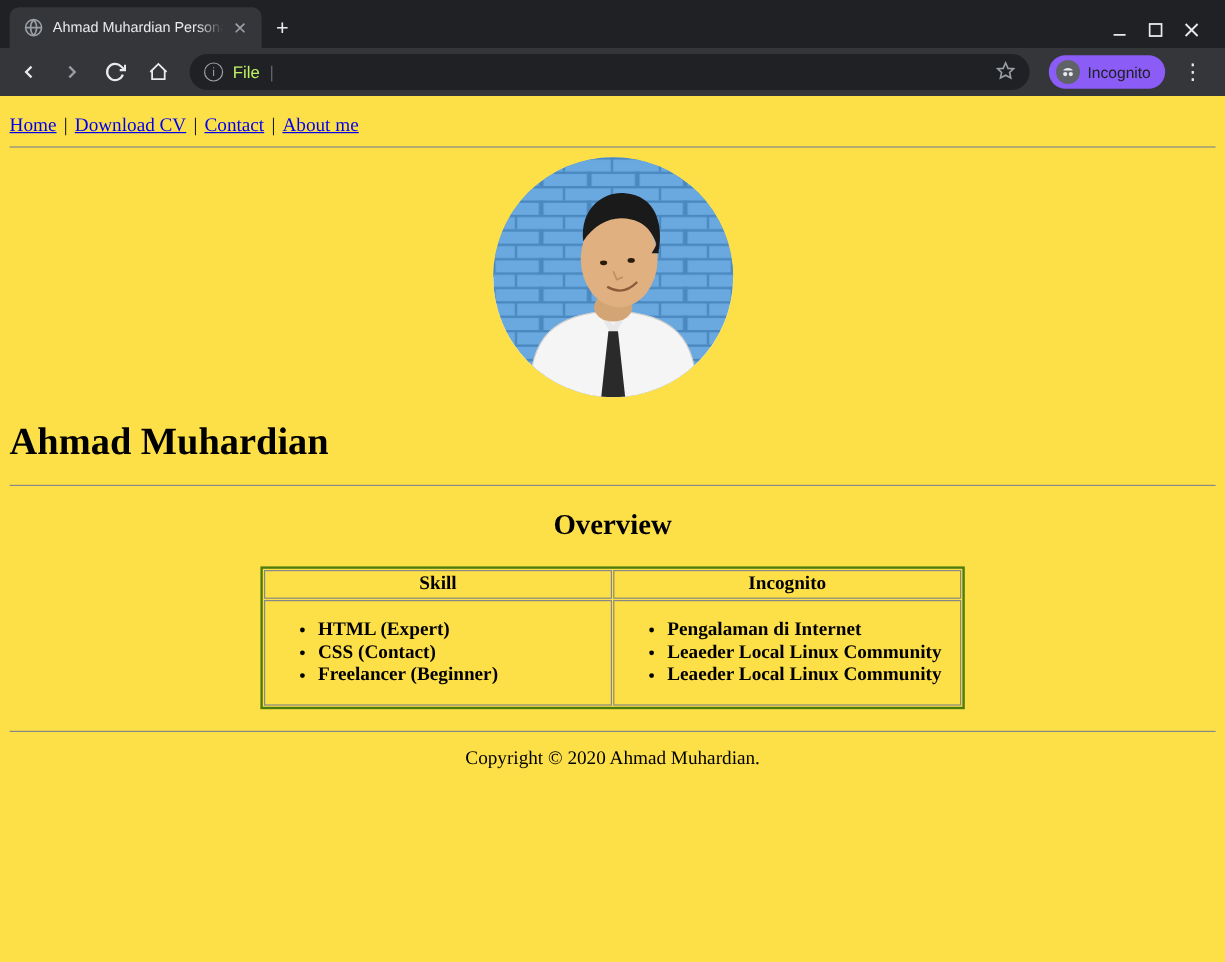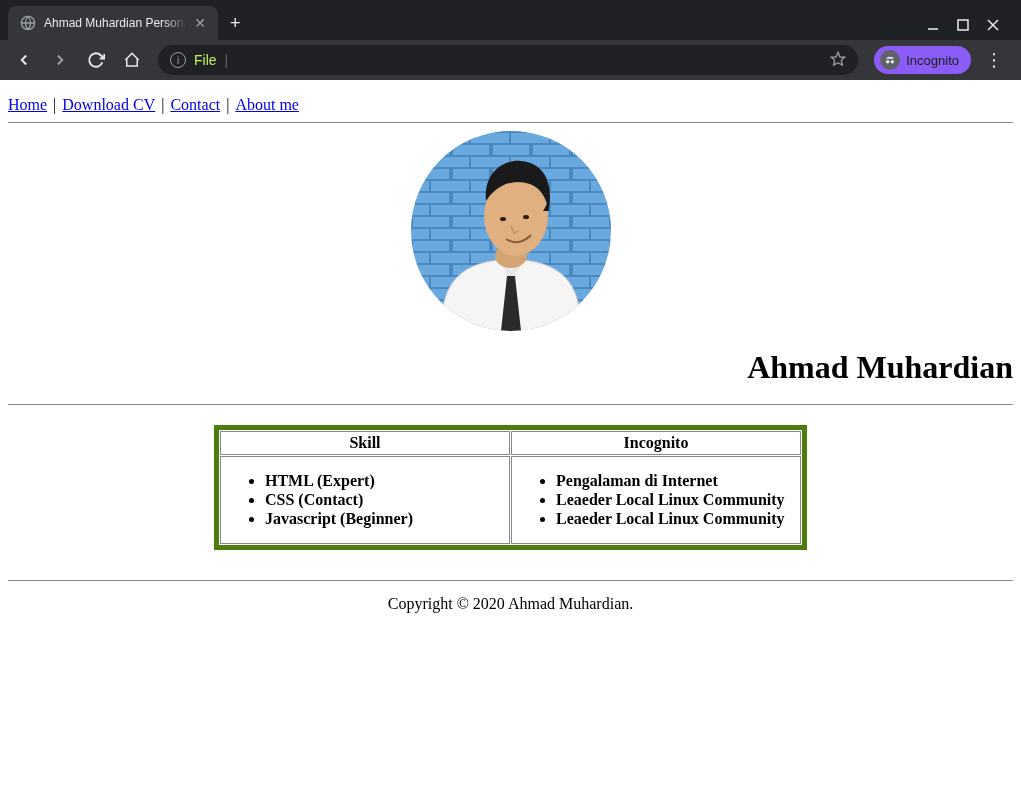--- a/index.html
+++ b/index.html
@@ -141,38 +141,38 @@
     .menu-btn {
       color: #e8eaed;
       font-size: 18px;
       padding: 0 10px;
       cursor: pointer;
     }
 
     
     .page {
       flex: 1;
-      background: #ffffff;
+      background: #fde047;
       overflow-y: auto;
       font-family: "Times New Roman", Times, serif;
       font-size: 16px;
       color: #000;
       padding: 8px;
     }
     .nav-links {
       margin: 8px 0;
     }
     .nav-links a {
       color: #0000EE;
       text-decoration: underline;
     }
     .nav-sep { padding: 0 2px; }
     hr { border: none; border-top: 1px solid #888; margin: 2px 0; }
 
-    .profile-section { text-align: right; }
+    .profile-section { text-align: left; }
     .avatar {
       width: 200px;
       height: 200px;
       border-radius: 50%;
       margin: 8px auto;
       overflow: hidden;
       background: linear-gradient(180deg, #5a9bd5 0%, #5a9bd5 50%, #e8e8e8 50%, #e8e8e8 100%);
       position: relative;
     }
     .avatar svg { width: 100%; height: 100%; }
@@ -184,24 +184,24 @@
     .role-text { margin: 14px 0; }
     .overview-heading {
       font-size: 24px;
       font-weight: bold;
       text-align: center;
       margin: 20px 0 18px 0;
     }
     .overview-text { text-align: center; margin: 14px 0 30px 0; }
 
     .skills-table {
-      margin: 20px auto 30px auto;
+      margin: 20px auto 18px auto;
       border-collapse: separate;
       border-spacing: 1px;
-      border: 5px solid #4d7c0f;
+      border: 2px solid #4d7c0f;
     }
     .skills-table th, .skills-table td {
       border: 1px solid #888;
       padding: 2px 10px;
       vertical-align: top;
     }
     .skills-table th {
       text-align: center;
       font-weight: bold;
     }
@@ -338,33 +338,34 @@
             <path d="M95 108 Q108 116 120 104" fill="none" stroke="#8a5a3a" stroke-width="2"></path>
             <path d="M100 95 L103 102 L108 100" fill="none" stroke="#c09060" stroke-width="1.5"></path>
           </g>
         </svg>
       </div>
       <h1 class="name-heading">Ahmad Muhardian</h1>
     </div>
 
     <hr>
 
+    <h2 class="overview-heading">Overview</h2>
 
     <table class="skills-table">
       <tbody>
           <tr>
         <th>Skill</th>
         <th>Incognito</th>
       </tr>
       <tr>
         <td>
           <ul>
             <li>HTML (Expert)</li>
             <li>CSS (Contact)</li>
-            <li>Javascript (Beginner)</li>
+            <li>Freelancer (Beginner)</li>
           </ul>
         </td>
         <td>
           <ul>
             <li>Pengalaman di Internet</li>
             <li>Leaeder Local Linux Community</li>
             <li>Leaeder Local Linux Community</li>
           </ul>
         </td>
       </tr>

